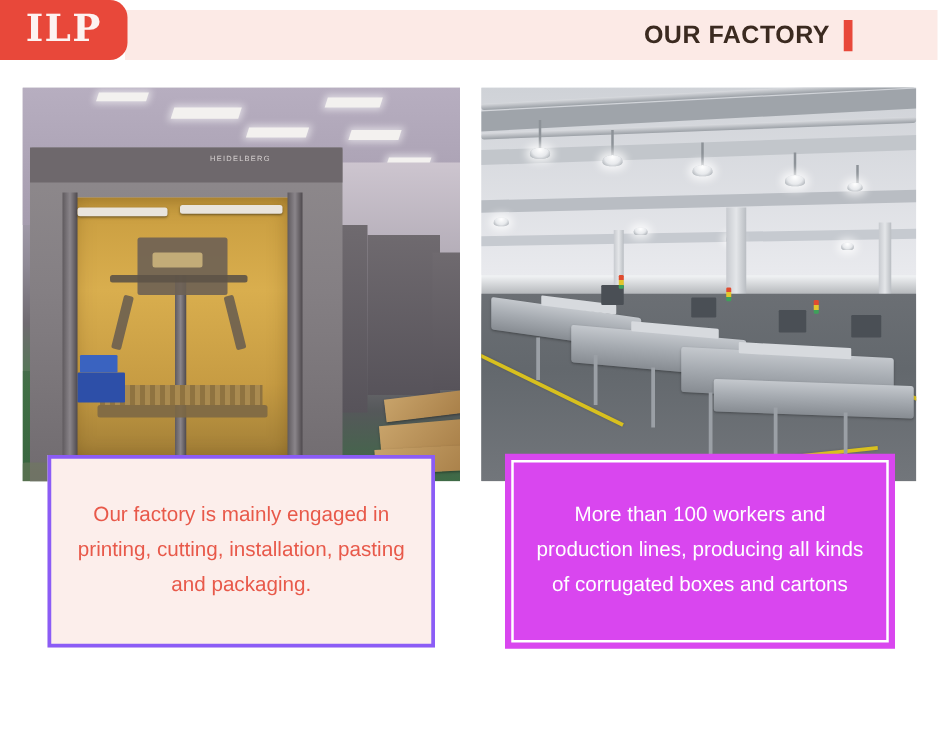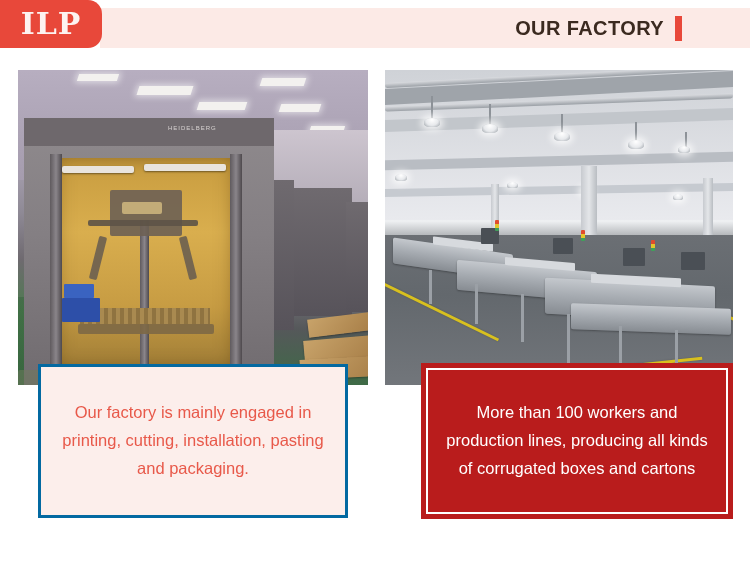--- a/index.html
+++ b/index.html
@@ -257,35 +257,35 @@
     align-items: center;
     justify-content: center;
     text-align: center;
   }
   .caption-left {
     left: 38px;
     top: 364px;
     width: 310px;
     height: 154px;
     background: #fceeeb;
-    border: 3px solid #0369a1;
+    border: 3px solid #8b5cf6;
   }
   .caption-left .caption-text {
     color: #e8594a;
     font-size: 16.5px;
     line-height: 1.68;
     padding: 0 18px;
     font-family: "Liberation Sans", sans-serif;
   }
   .caption-right {
-    left: 421px;
+    left: 404px;
     top: 363px;
     width: 312px;
     height: 156px;
-    background: #b91c1c;
+    background: #d946ef;
     padding: 5px;
     align-items: flex-end;
   }
   .caption-right-inner {
     width: 100%;
     height: 100%;
     box-sizing: border-box;
     border: 2px solid #ffffff;
     display: flex;
     align-items: center;

